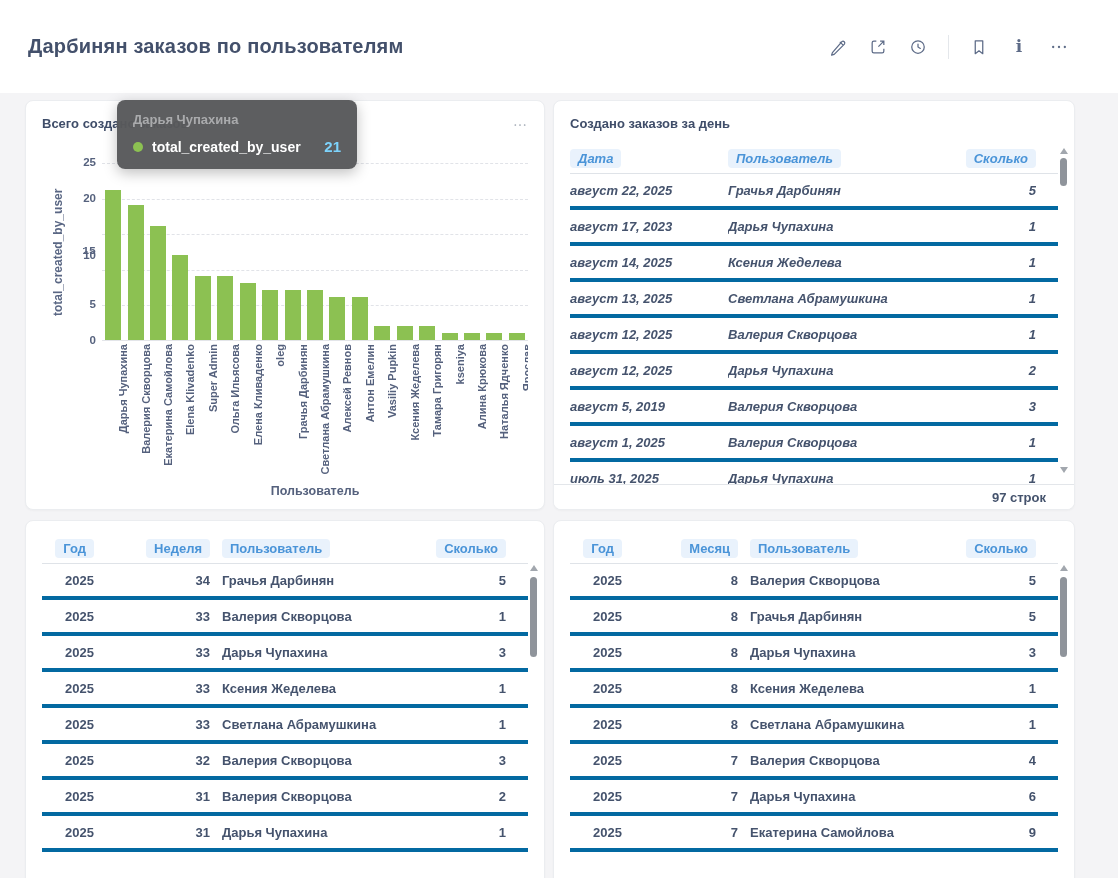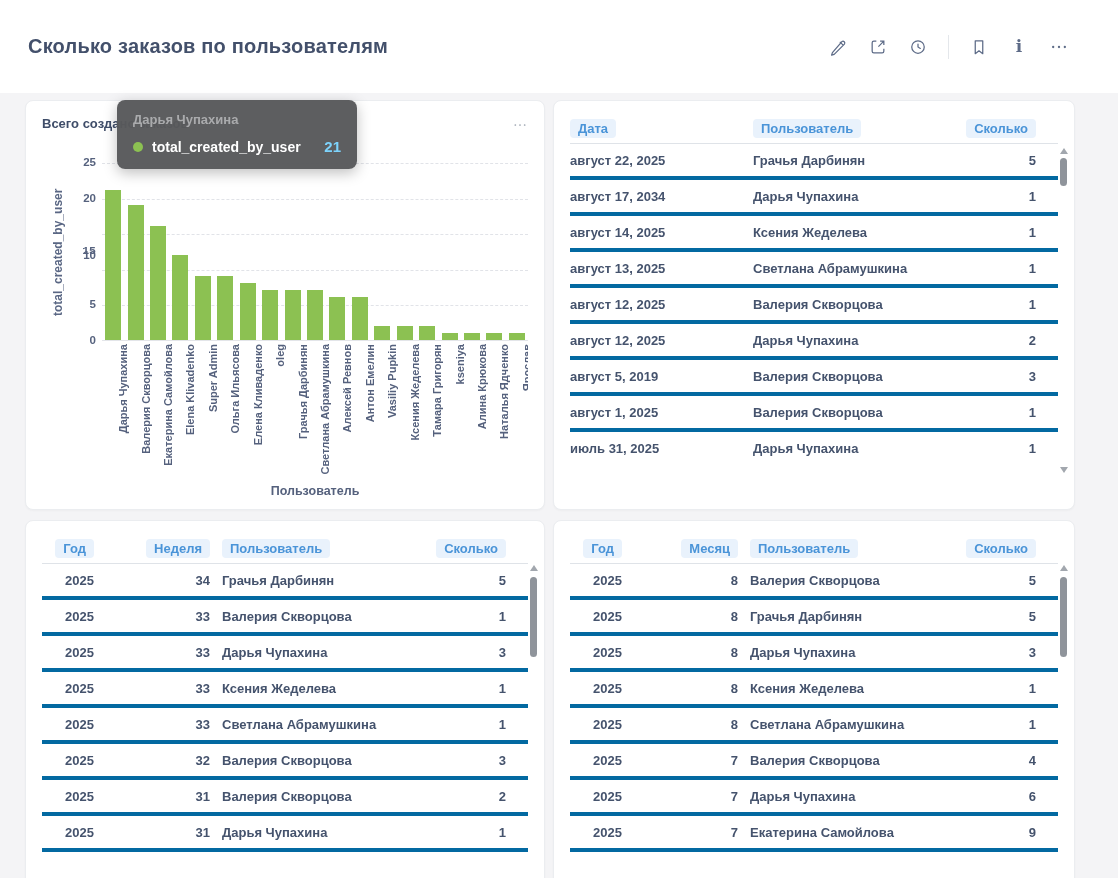--- a/index.html
+++ b/index.html
@@ -41,21 +41,21 @@
   .bar-slot { flex:1; display:flex; justify-content:center; }
   .bar { width:16px; background:#8cc152; }
   .xlabels { display:flex; height:134px; margin-top:3px; overflow:hidden; }
   .xslot { flex:1; position:relative; }
   .xlab-text { position:absolute; top:0; left:50%; white-space:nowrap; font-size:11px;
     font-weight:600; color:#55617d;
     transform:translateX(4px) rotate(-90deg) translateX(-100%); transform-origin:0 0; }
   .xtitle { text-align:center; margin-top:6px; font-size:12.5px; font-weight:700; color:#55617d; }
   
   .table { padding:0 16px; }
-  .g3 { display:grid; grid-template-columns:158px 1fr 70px; column-gap:25px; }
+  .g3 { display:grid; grid-template-columns:158px 1fr 70px; column-gap:0;font-style:italic; }
   .g4 { display:grid; grid-template-columns:52px 104px 1fr 70px; column-gap:12px; }
   .thead { height:30px; margin-top:13px; border-bottom:1px solid #dfe3e8;
     padding-right:22px; align-items:center; }
   .th { display:flex; align-items:center; }
   .th.num { justify-content:flex-end; }
   .pill { background:#e9f2fc; color:#4a94d8; font-size:13px; font-weight:600;
     padding:2px 8px; border-radius:4px; white-space:nowrap; cursor:pointer; }
   .trow { height:36px; align-items:center; border-bottom:4px solid #0369a1;
     padding-right:22px; }
   .td { font-size:13px; font-weight:600; color:#45536d; white-space:nowrap; overflow:hidden; }
@@ -79,21 +79,21 @@
   .tt-head { font-size:13px; color:#aaabad; font-weight:600; }
   .tt-row { display:flex; align-items:center; gap:9px; margin-top:11px; }
   .tt-dot { width:10px; height:10px; border-radius:50%; background:#8cc152; flex:none; }
   .tt-label { flex:1; color:#fff; font-size:14px; font-weight:600; }
   .tt-value { color:#7dd3fc; font-size:15px; font-weight:700; }
 </style>
 </head>
 <body>
 
 <div class="hdr">
-  <h1>Сколько заказов по пользователям</h1>
+  <h1>Дарбинян заказов по пользователям</h1>
   <div class="toolbar">
     <button class="tb">
         <span>
           <svg viewBox="0 0 24 24" width="20" height="20">
             <path d="M14.2 5.8l4 4M5.3 18.7l-1 3.1 3.1-1L19.7 8.5a2.15 2.15 0 0 0-3-3z" fill="none" stroke="currentColor" stroke-width="1.5" stroke-linejoin="round"></path>
           </svg>
         </span>
       </button>
     <button class="tb">
         <span>
@@ -276,40 +276,41 @@
             <div class="xslot">
               <span class="xlab-text">Ярослав</span>
             </div>
           </div>
         <div class="xtitle">Пользователь</div>
       </div>
     </div>
   </section>
 
   <section class="card h1r">
+    <h2>Создано заказов за день</h2>
     <div class="table" id="dayTable">
         <div class="thead g3">
           <div class="th text">
             <span class="pill">Дата</span>
           </div>
           <div class="th text">
             <span class="pill">Пользователь</span>
           </div>
           <div class="th num">
             <span class="pill">Сколько</span>
           </div>
         </div>
         <div class="tbody clip">
           <div class="trow g3">
             <div class="td text">август 22, 2025</div>
             <div class="td text">Грачья Дарбинян</div>
             <div class="td num">5</div>
           </div>
           <div class="trow g3">
-            <div class="td text">август 17, 2034</div>
+            <div class="td text">август 17, 2023</div>
             <div class="td text">Дарья Чупахина</div>
             <div class="td num">1</div>
           </div>
           <div class="trow g3">
             <div class="td text">август 14, 2025</div>
             <div class="td text">Ксения Жеделева</div>
             <div class="td num">1</div>
           </div>
           <div class="trow g3">
             <div class="td text">август 13, 2025</div>
@@ -335,20 +336,23 @@
             <div class="td text">август 1, 2025</div>
             <div class="td text">Валерия Скворцова</div>
             <div class="td num">1</div>
           </div>
           <div class="trow g3">
             <div class="td text">июль 31, 2025</div>
             <div class="td text">Дарья Чупахина</div>
             <div class="td num">1</div>
           </div>
         </div>
+      </div>
+    <div class="tfoot">
+        <span>97 строк</span>
       </div>
     <div class="rail">
       <div class="arr up" style="top:47px"></div>
       <div class="thumb" style="top:57px;height:28px"></div>
       <div class="arr down" style="top:366px"></div>
     </div>
   </section>
 
   <section class="card h2r">
     <div class="table" id="weekTable">

